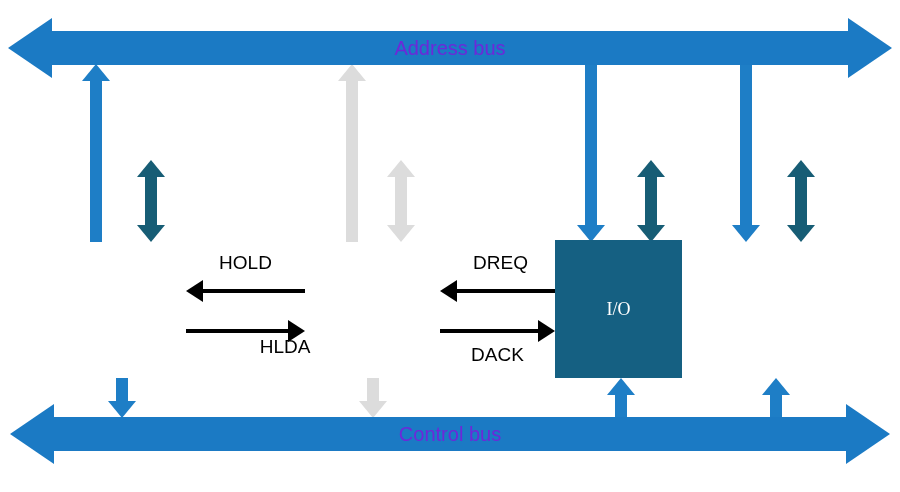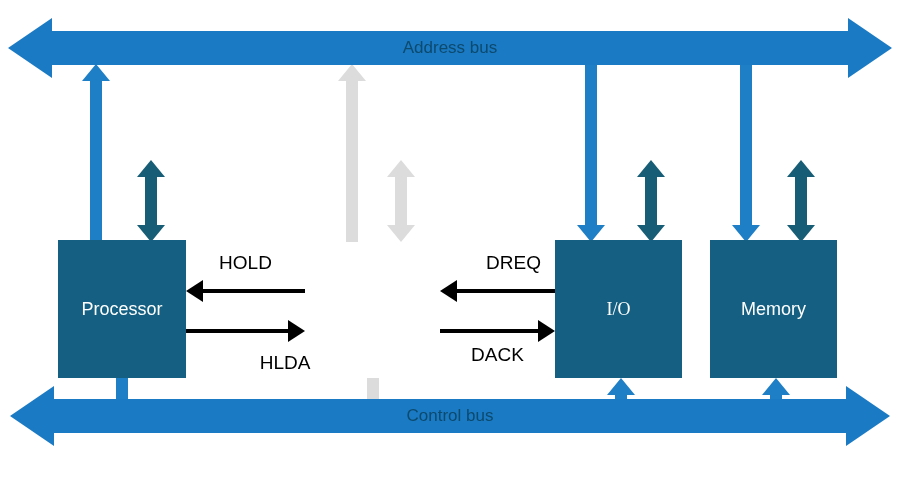--- a/index.html
+++ b/index.html
@@ -7,21 +7,21 @@
   .diagram{position:relative;width:900px;height:492px;background:#fff;overflow:hidden;}
 
   
   .bus{position:absolute;height:60px;}
   .bus .shaft{position:absolute;left:42px;right:42px;top:13px;bottom:13px;background:var(--c);}
   .bus .hl{position:absolute;left:0;top:0;width:0;height:0;
     border-top:30px solid transparent;border-bottom:30px solid transparent;border-right:44px solid var(--c);}
   .bus .hr{position:absolute;right:0;top:0;width:0;height:0;
     border-top:30px solid transparent;border-bottom:30px solid transparent;border-left:44px solid var(--c);}
   .bus .label{position:absolute;left:0;right:0;top:0;bottom:0;display:flex;align-items:center;justify-content:center;
-    color:#0c4a6e;font-size:17px;}
+    color:#6d28d9;font-size:20px;}
 
   
   .arr-v{position:absolute;width:28px;}
   .arr-v .shaft{position:absolute;left:50%;margin-left:-6px;width:12px;top:0;bottom:0;background:var(--c);}
   .arr-v.up .shaft{top:15px;}
   .arr-v.down .shaft{bottom:15px;}
   .arr-v.both .shaft{top:15px;bottom:15px;}
   .arr-v .head{position:absolute;left:50%;margin-left:-14px;width:0;height:0;
     border-left:14px solid transparent;border-right:14px solid transparent;}
   .arr-v .head.hu{top:0;border-bottom:17px solid var(--c);}
@@ -105,52 +105,46 @@
     <span class="head hu"></span>
     <span class="shaft"></span>
   </div>
 
   <div class="bus" style="left:8px;top:18px;width:884px;--c:var(--bus-blue);">
     <span class="hl"></span>
     <span class="shaft"></span>
     <span class="hr"></span>
     <span class="label">Address bus</span>
   </div>
-  <div class="bus" style="left:10px;top:386px;width:880px;text-align:right;--c:var(--bus-blue);">
+  <div class="bus" style="left:10px;top:404px;width:880px;text-align:right;--c:var(--bus-blue);">
     <span class="hl"></span>
     <span class="shaft"></span>
     <span class="hr"></span>
     <span class="label">Control bus</span>
   </div>
 
-  <div class="block" style="left:58px;width:128px;">
-    <span>Processor</span>
-  </div>
   <div class="block" style="left:555px;width:127px;font-family:Liberation Serif, serif;">
     <span>I/O</span>
-  </div>
-  <div class="block" style="left:710px;width:127px;">
-    <span>Memory</span>
   </div>
 
   <div class="arr-h left" style="left:186px;width:119px;top:279px;">
     <span class="head"></span>
     <span class="shaft"></span>
   </div>
   <div class="arr-h right" style="left:186px;width:119px;top:319px;">
     <span class="head"></span>
     <span class="shaft"></span>
   </div>
   <div class="arr-h left" style="left:440px;width:115px;top:279px;">
     <span class="head"></span>
     <span class="shaft"></span>
   </div>
   <div class="arr-h right" style="left:440px;width:115px;top:319px;">
     <span class="head"></span>
     <span class="shaft"></span>
   </div>
 
   <div class="sig" style="left:186px;width:119px;top:250px;">HOLD</div>
-  <div class="sig" style="left:186px;width:106px;top:350px;padding-left:46px;">HLDA</div>
-  <div class="sig" style="left:456px;width:115px;top:250px;">DREQ</div>
+  <div class="sig" style="left:186px;width:106px;top:334px;padding-left:46px;">HLDA</div>
+  <div class="sig" style="left:443px;width:115px;top:250px;">DREQ</div>
   <div class="sig" style="left:440px;width:115px;top:342px;">DACK</div>
 
 </div>
 
 </body></html>

